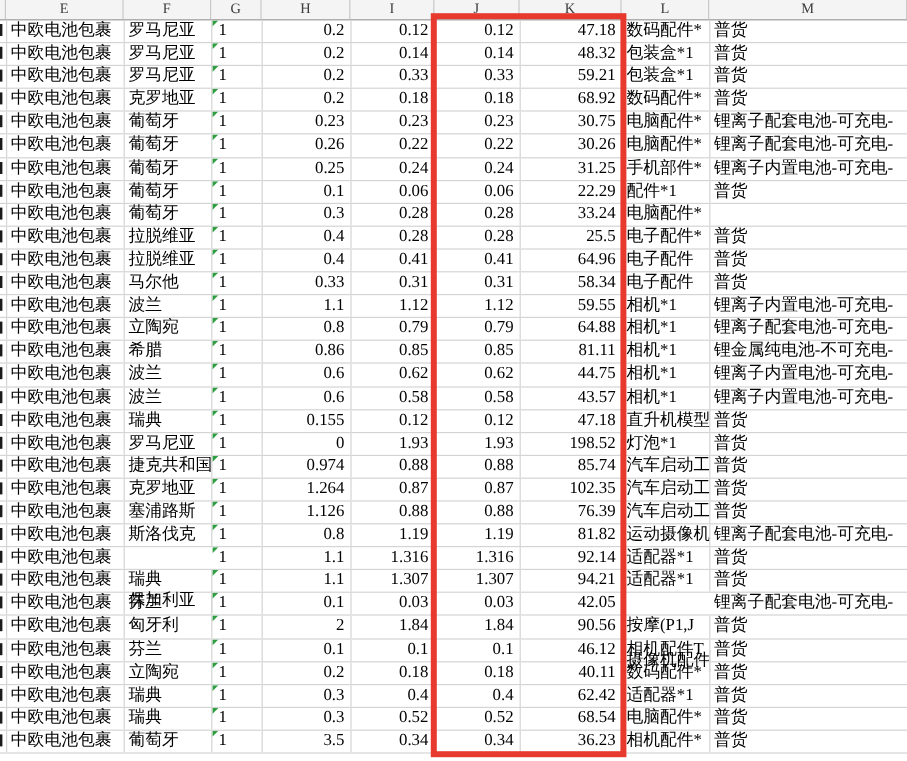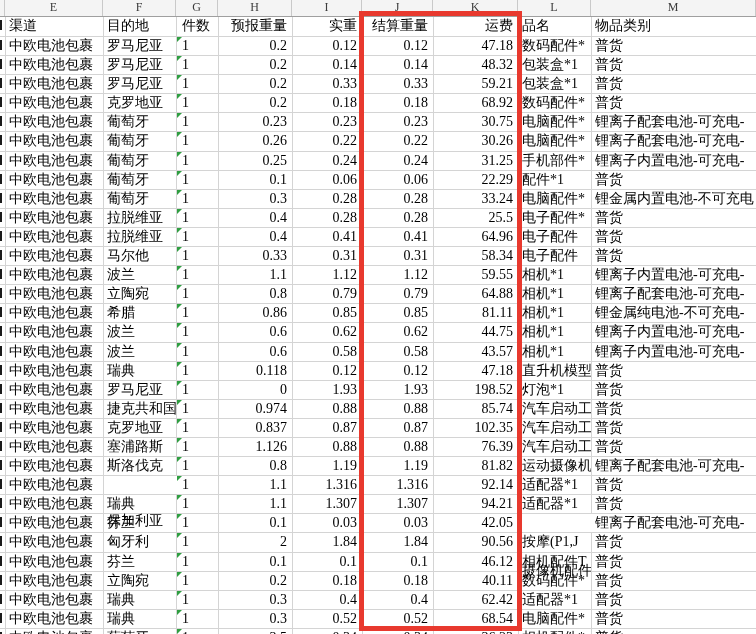--- a/index.html
+++ b/index.html
@@ -58,32 +58,20 @@
       <div class="cell " style="width: 98px;">E</div>
       <div class="cell " style="width: 73px;">F</div>
       <div class="cell " style="width: 42px;">G</div>
       <div class="cell " style="width: 74px;">H</div>
       <div class="cell " style="width: 70px;">I</div>
       <div class="cell " style="width: 71px;">J</div>
       <div class="cell " style="width: 85px;">K</div>
       <div class="cell " style="width: 73px;">L</div>
       <div class="cell " style="width: 165px;">M</div>
     </div>
-  <div class="row head" id="header-row">
-      <div class="cell al sliver-tick" style="width: 5px;"></div>
-      <div class="cell al" style="width: 98px;">渠道</div>
-      <div class="cell al" style="width: 73px;">目的地</div>
-      <div class="cell al pad-g" style="width: 42px;">件数</div>
-      <div class="cell ar" style="width: 74px;">预报重量</div>
-      <div class="cell ar" style="width: 70px;">实重</div>
-      <div class="cell ar" style="width: 71px;">结算重量</div>
-      <div class="cell ar" style="width: 85px;">运费</div>
-      <div class="cell al" style="width: 73px;">品名</div>
-      <div class="cell al" style="width: 165px;">物品类别</div>
-    </div>
   <div id="data-rows">
       <div class="row drow">
         <div class="cell al sliver-tick" style="width: 5px;"></div>
         <div class="cell al" style="width: 98px;">中欧电池包裹</div>
         <div class="cell al" style="width: 73px;">罗马尼亚</div>
         <div class="cell al pad-g" style="width: 42px;">1<span class="gmark" style="border-top-color: rgb(47, 158, 65);"></span></div>
         <div class="cell ar" style="width: 74px;">0.2</div>
         <div class="cell ar" style="width: 70px;">0.12</div>
         <div class="cell ar" style="width: 71px;">0.12</div>
         <div class="cell ar" style="width: 85px;">47.18</div>
@@ -177,21 +165,20 @@
       <div class="row drow">
         <div class="cell al sliver-tick" style="width: 5px;"></div>
         <div class="cell al" style="width: 98px;">中欧电池包裹</div>
         <div class="cell al" style="width: 73px;">葡萄牙</div>
         <div class="cell al pad-g" style="width: 42px;">1<span class="gmark" style="border-top-color: rgb(47, 158, 65);"></span></div>
         <div class="cell ar" style="width: 74px;">0.3</div>
         <div class="cell ar" style="width: 70px;">0.28</div>
         <div class="cell ar" style="width: 71px;">0.28</div>
         <div class="cell ar" style="width: 85px;">33.24</div>
         <div class="cell al" style="width: 73px;">电脑配件*</div>
-        <div class="cell al" style="width: 165px;">锂金属内置电池-不可充电</div>
       </div>
       <div class="row drow">
         <div class="cell al sliver-tick" style="width: 5px;"></div>
         <div class="cell al" style="width: 98px;">中欧电池包裹</div>
         <div class="cell al" style="width: 73px;">拉脱维亚</div>
         <div class="cell al pad-g" style="width: 42px;">1<span class="gmark" style="border-top-color: rgb(47, 158, 65);"></span></div>
         <div class="cell ar" style="width: 74px;">0.4</div>
         <div class="cell ar" style="width: 70px;">0.28</div>
         <div class="cell ar" style="width: 71px;">0.28</div>
         <div class="cell ar" style="width: 85px;">25.5</div>
@@ -280,21 +267,21 @@
         <div class="cell ar" style="width: 71px;">0.58</div>
         <div class="cell ar" style="width: 85px;">43.57</div>
         <div class="cell al" style="width: 73px;">相机*1</div>
         <div class="cell al" style="width: 165px;">锂离子内置电池-可充电-</div>
       </div>
       <div class="row drow">
         <div class="cell al sliver-tick" style="width: 5px;"></div>
         <div class="cell al" style="width: 98px;">中欧电池包裹</div>
         <div class="cell al" style="width: 73px;">瑞典</div>
         <div class="cell al pad-g" style="width: 42px;">1<span class="gmark" style="border-top-color: rgb(47, 158, 65);"></span></div>
-        <div class="cell ar" style="width: 74px;">0.118</div>
+        <div class="cell ar" style="width: 74px;">0.155</div>
         <div class="cell ar" style="width: 70px;">0.12</div>
         <div class="cell ar" style="width: 71px;">0.12</div>
         <div class="cell ar" style="width: 85px;">47.18</div>
         <div class="cell al" style="width: 73px;">直升机模型</div>
         <div class="cell al" style="width: 165px;">普货</div>
       </div>
       <div class="row drow">
         <div class="cell al sliver-tick" style="width: 5px;"></div>
         <div class="cell al" style="width: 98px;">中欧电池包裹</div>
         <div class="cell al" style="width: 73px;">罗马尼亚</div>
@@ -316,21 +303,21 @@
         <div class="cell ar" style="width: 71px;">0.88</div>
         <div class="cell ar" style="width: 85px;">85.74</div>
         <div class="cell al" style="width: 73px;">汽车启动工</div>
         <div class="cell al" style="width: 165px;">普货</div>
       </div>
       <div class="row drow">
         <div class="cell al sliver-tick" style="width: 5px;"></div>
         <div class="cell al" style="width: 98px;">中欧电池包裹</div>
         <div class="cell al" style="width: 73px;">克罗地亚</div>
         <div class="cell al pad-g" style="width: 42px;">1<span class="gmark" style="border-top-color: rgb(47, 158, 65);"></span></div>
-        <div class="cell ar" style="width: 74px;">0.837</div>
+        <div class="cell ar" style="width: 74px;">1.264</div>
         <div class="cell ar" style="width: 70px;">0.87</div>
         <div class="cell ar" style="width: 71px;">0.87</div>
         <div class="cell ar" style="width: 85px;">102.35</div>
         <div class="cell al" style="width: 73px;">汽车启动工</div>
         <div class="cell al" style="width: 165px;">普货</div>
       </div>
       <div class="row drow">
         <div class="cell al sliver-tick" style="width: 5px;"></div>
         <div class="cell al" style="width: 98px;">中欧电池包裹</div>
         <div class="cell al" style="width: 73px;">塞浦路斯</div>

